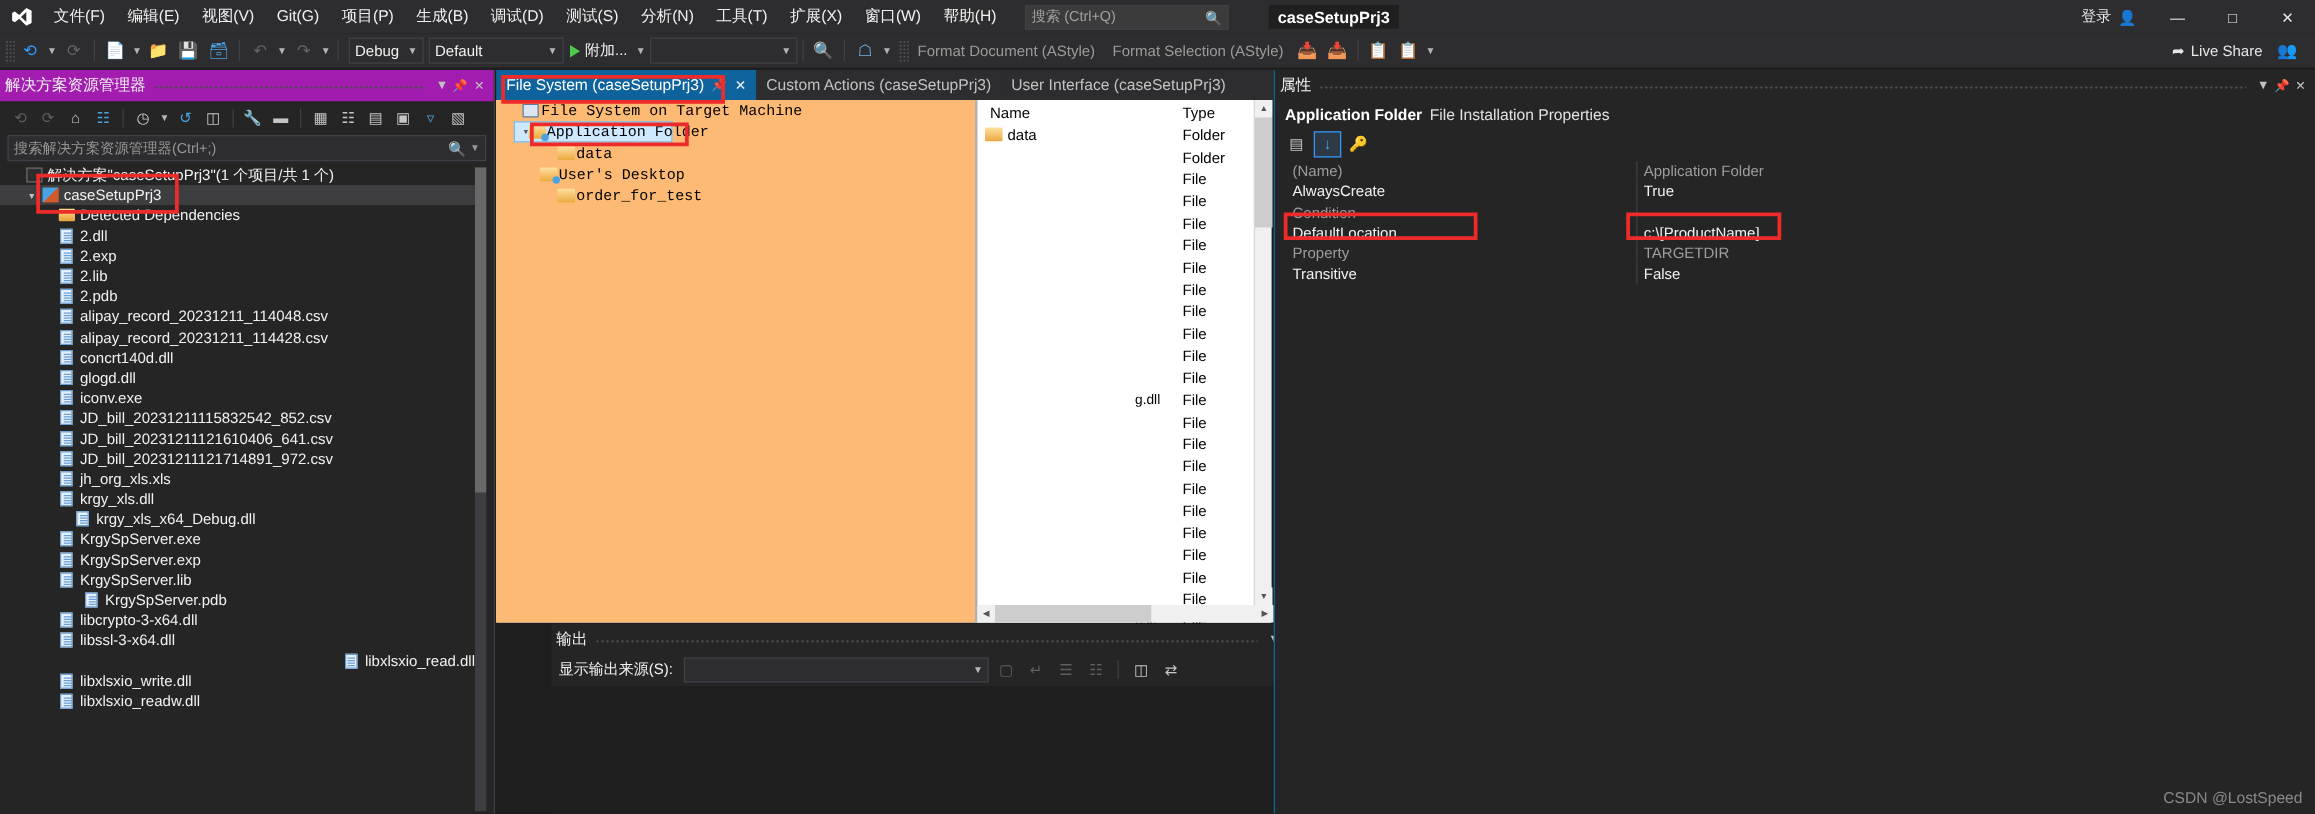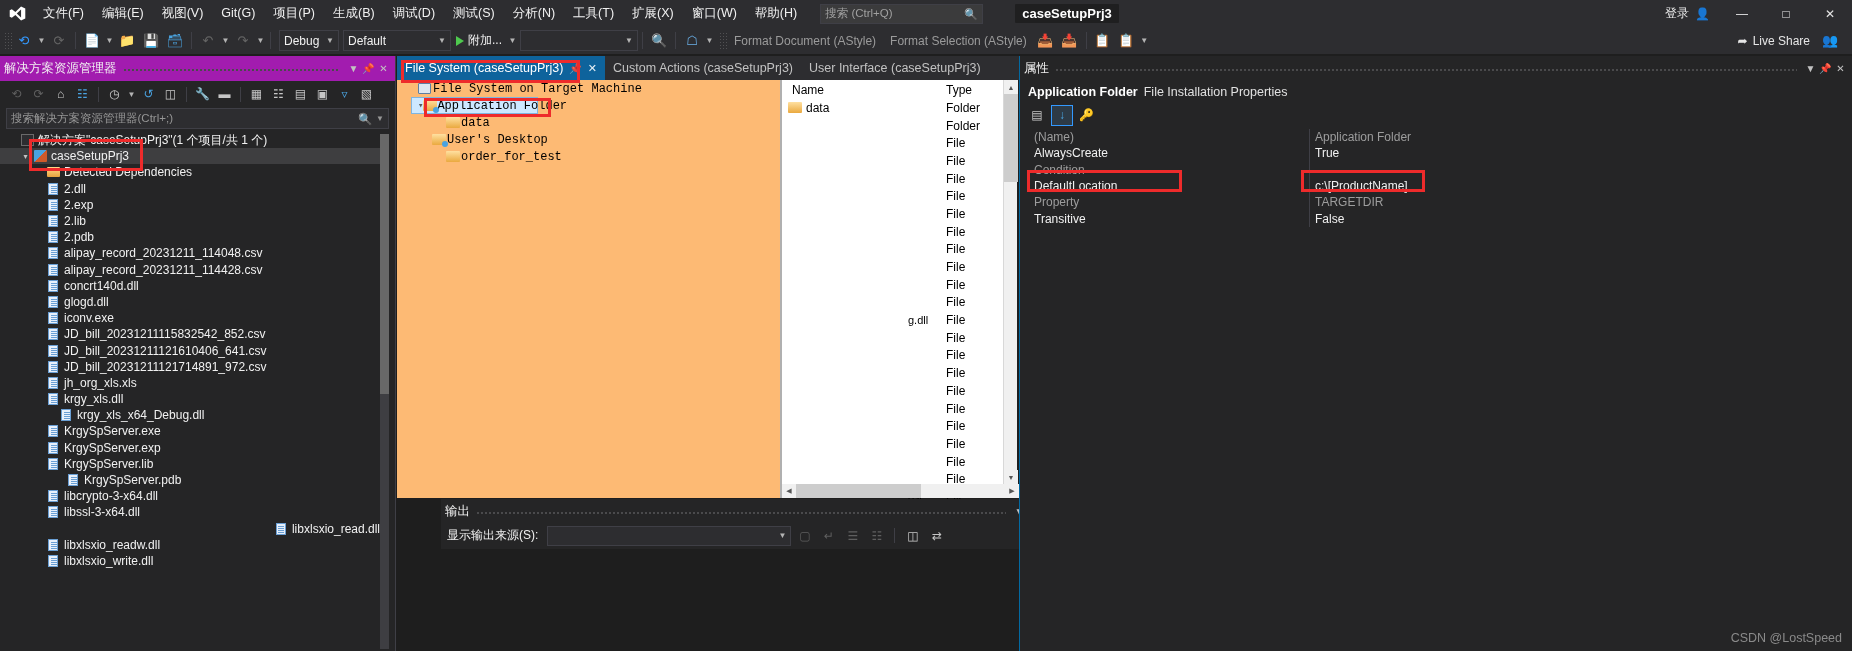--- a/index.html
+++ b/index.html
@@ -496,28 +496,28 @@
           <span class="tn-ico">
             <span class="ico-doc"></span>
           </span>
           <span>libxlsxio_read.dll</span>
         </div>
         <div class="tnode" style="padding-left: 32px;">
           <span class="twist"></span>
           <span class="tn-ico">
             <span class="ico-doc"></span>
           </span>
+          <span>libxlsxio_write.dll</span>
+        </div>
+        <div class="tnode" style="padding-left: 32px;">
+          <span class="twist"></span>
+          <span class="tn-ico">
+            <span class="ico-doc"></span>
+          </span>
           <span>libxlsxio_readw.dll</span>
-        </div>
-        <div class="tnode" style="padding-left: 32px;">
-          <span class="twist"></span>
-          <span class="tn-ico">
-            <span class="ico-doc"></span>
-          </span>
-          <span>libxlsxio_write.dll</span>
         </div>
       </div>
     <div class="sol-scroll">
       <div class="thumb"></div>
     </div>
   </div>
 
   <div class="doc-area">
     <div class="tabstrip">
       <div class="tab active">

